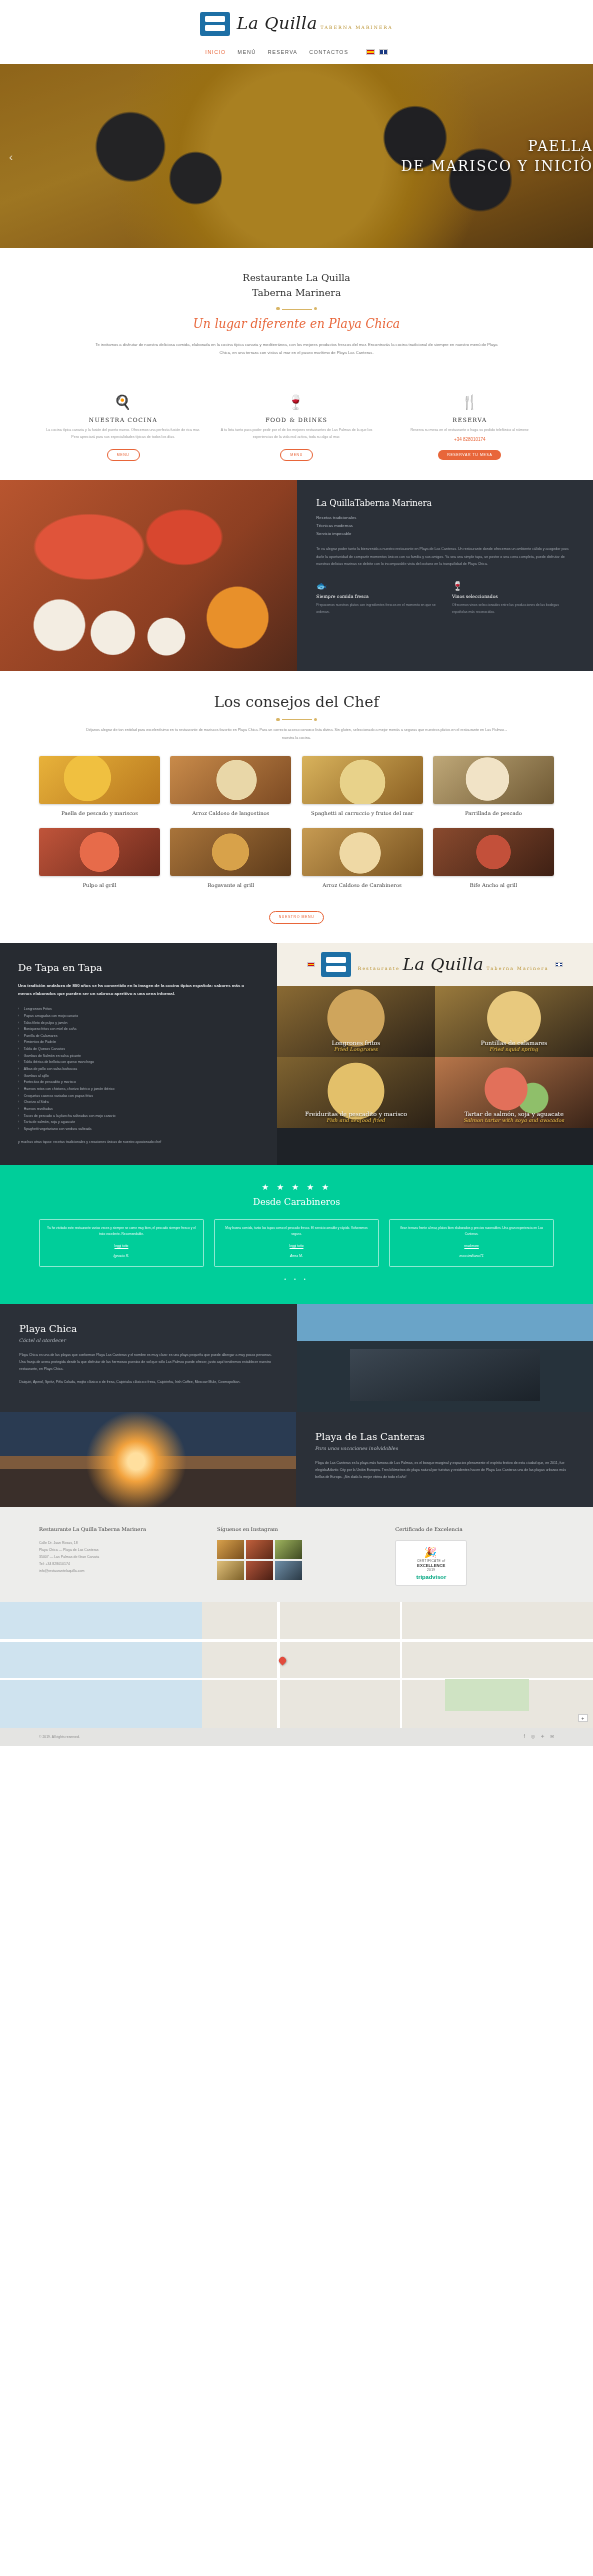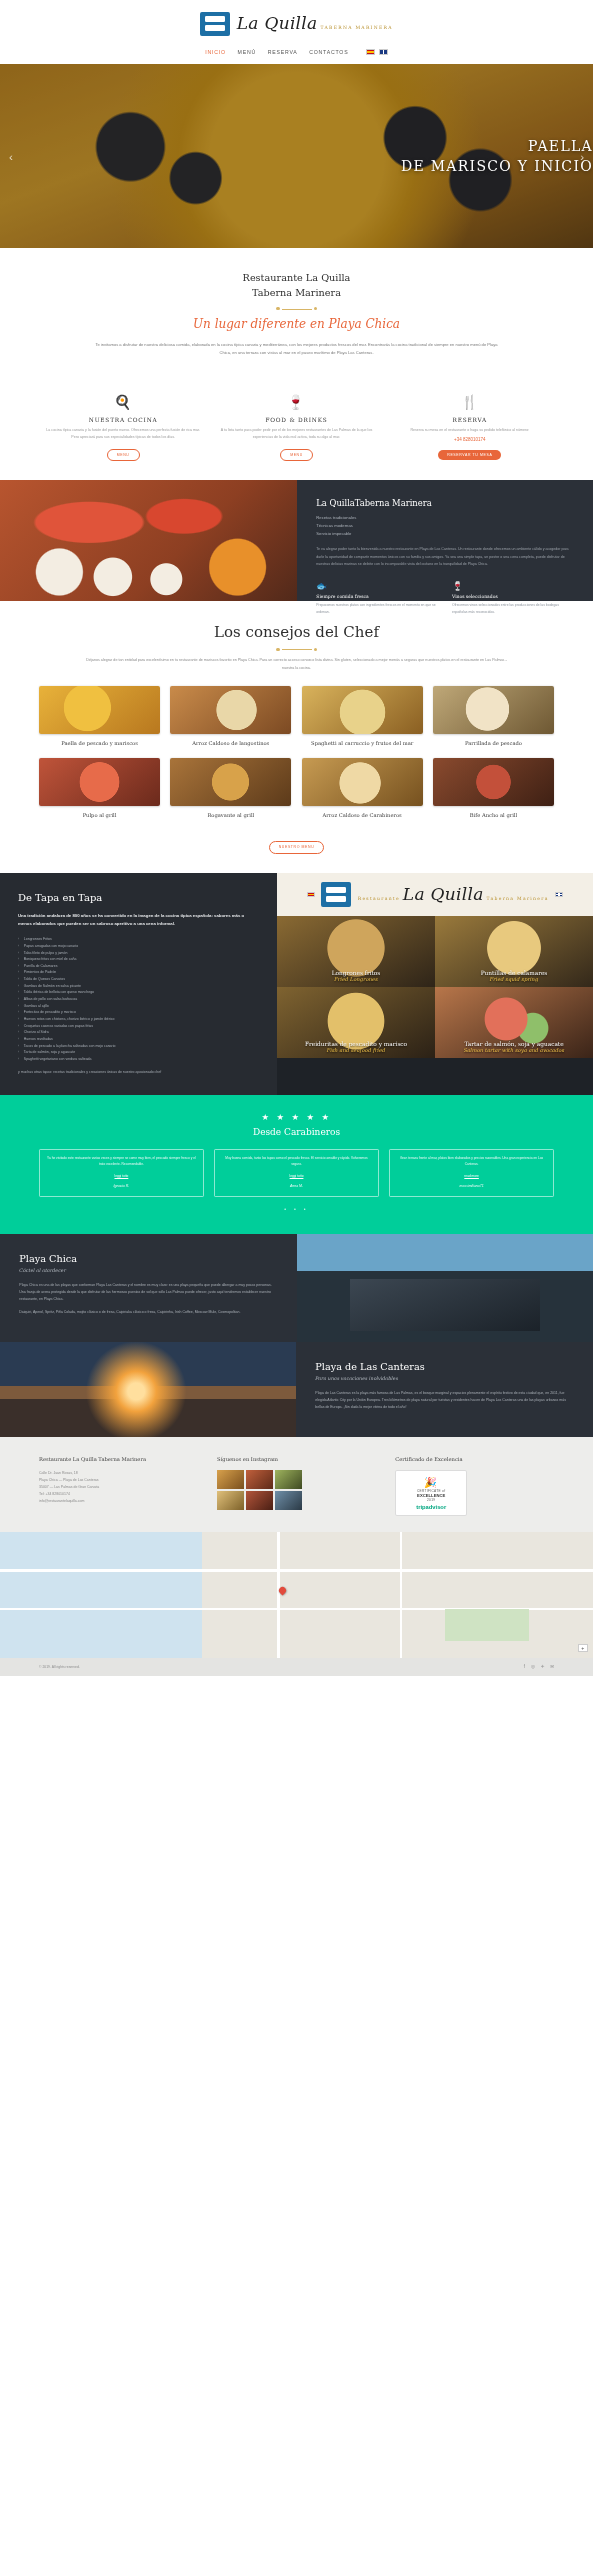--- a/index.html
+++ b/index.html
@@ -209,21 +209,21 @@
     padding: 3.2px 9px;
     border-radius: 7px;
     background: #e8663a;
     color: #fff;
     font-size: 3.5px;
     letter-spacing: 0.6px;
     text-transform: uppercase;
   }
 
   
-  .split { display: flex; height: 121px; }
+  .split { display: flex; height: 191px; }
   .split-img {
     width: 297px;
     background:
       radial-gradient(ellipse at 30% 35%, #e0543a 0 18%, transparent 19%),
       radial-gradient(ellipse at 62% 30%, #d8472f 0 14%, transparent 15%),
       radial-gradient(circle at 20% 76%, #f3ede2 0 9%, transparent 9.5%),
       radial-gradient(circle at 38% 80%, #f3ede2 0 9%, transparent 9.5%),
       radial-gradient(circle at 56% 82%, #f3ede2 0 8%, transparent 8.5%),
       radial-gradient(circle at 80% 72%, #e8902a 0 11%, transparent 11.5%),
       linear-gradient(135deg, #b8552f, #8d3f22 60%, #51291a);

